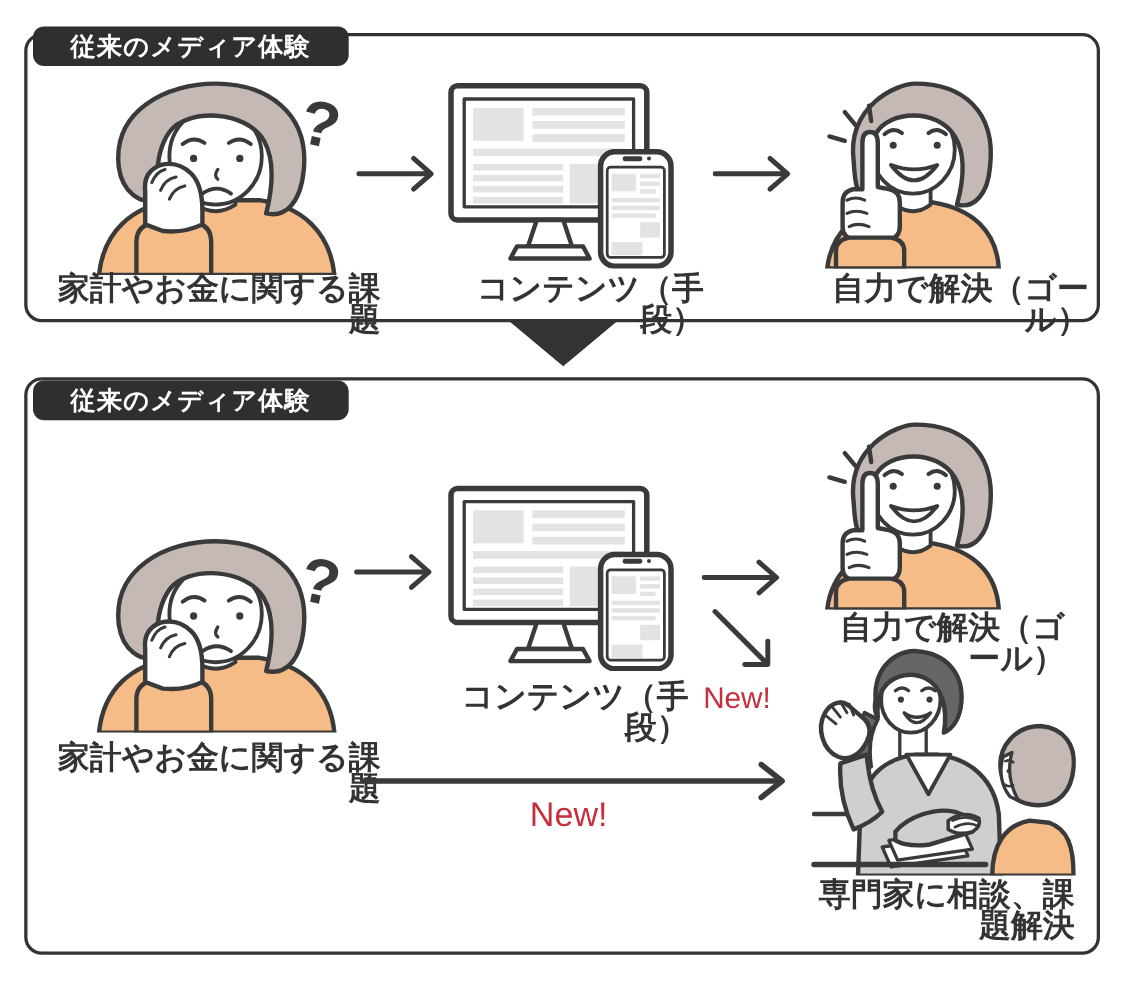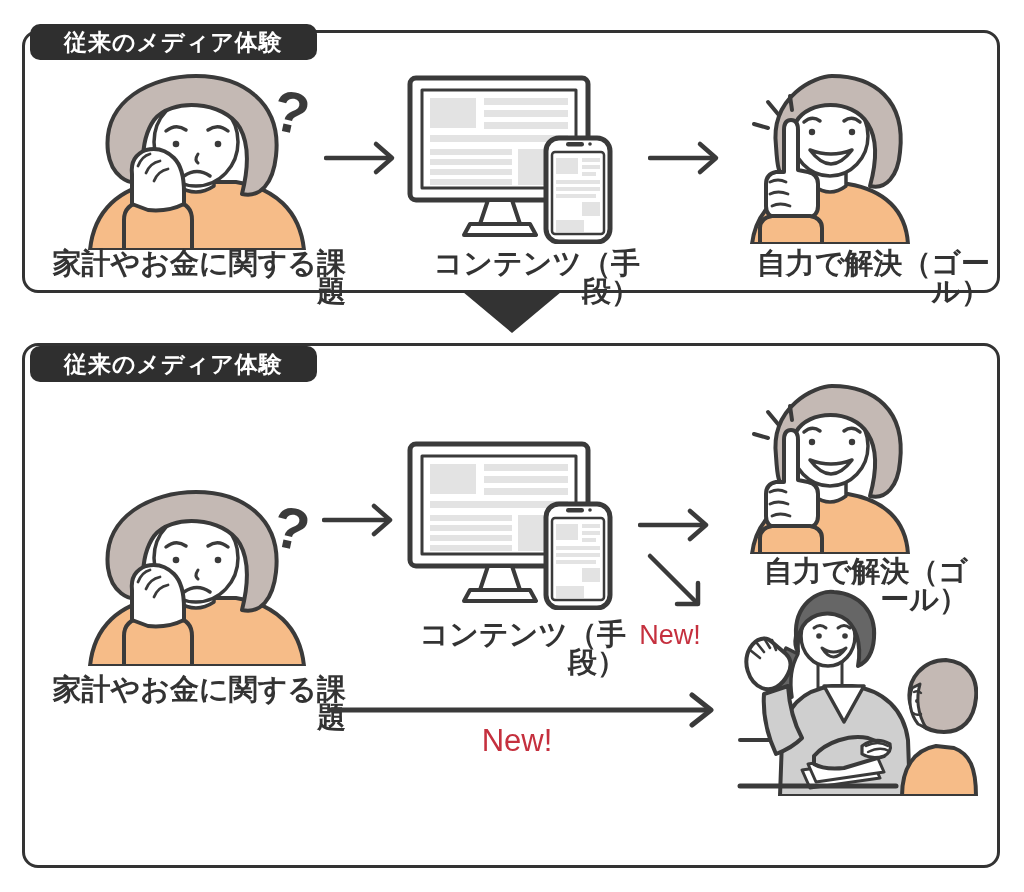--- a/index.html
+++ b/index.html
@@ -226,14 +226,15 @@
   <div class="new new-1">New!</div>
 
   <svg class="abs ill" style="left:326px;top:692px" width="390" height="36" viewBox="0 0 390 36">
       <use href="#sym-arrow-long"></use>
     </svg>
   <div class="new new-2">New!</div>
 
   <svg class="abs ill" style="left:726px;top:584px" width="252" height="212" viewBox="0 0 252 212">
       <use href="#sym-consultation"></use>
     </svg>
+  <div class="cap" style="left:727px;top:800px;width:250px">専門家に相談、課題解決</div>
 
 </div>
 
 </body></html>

